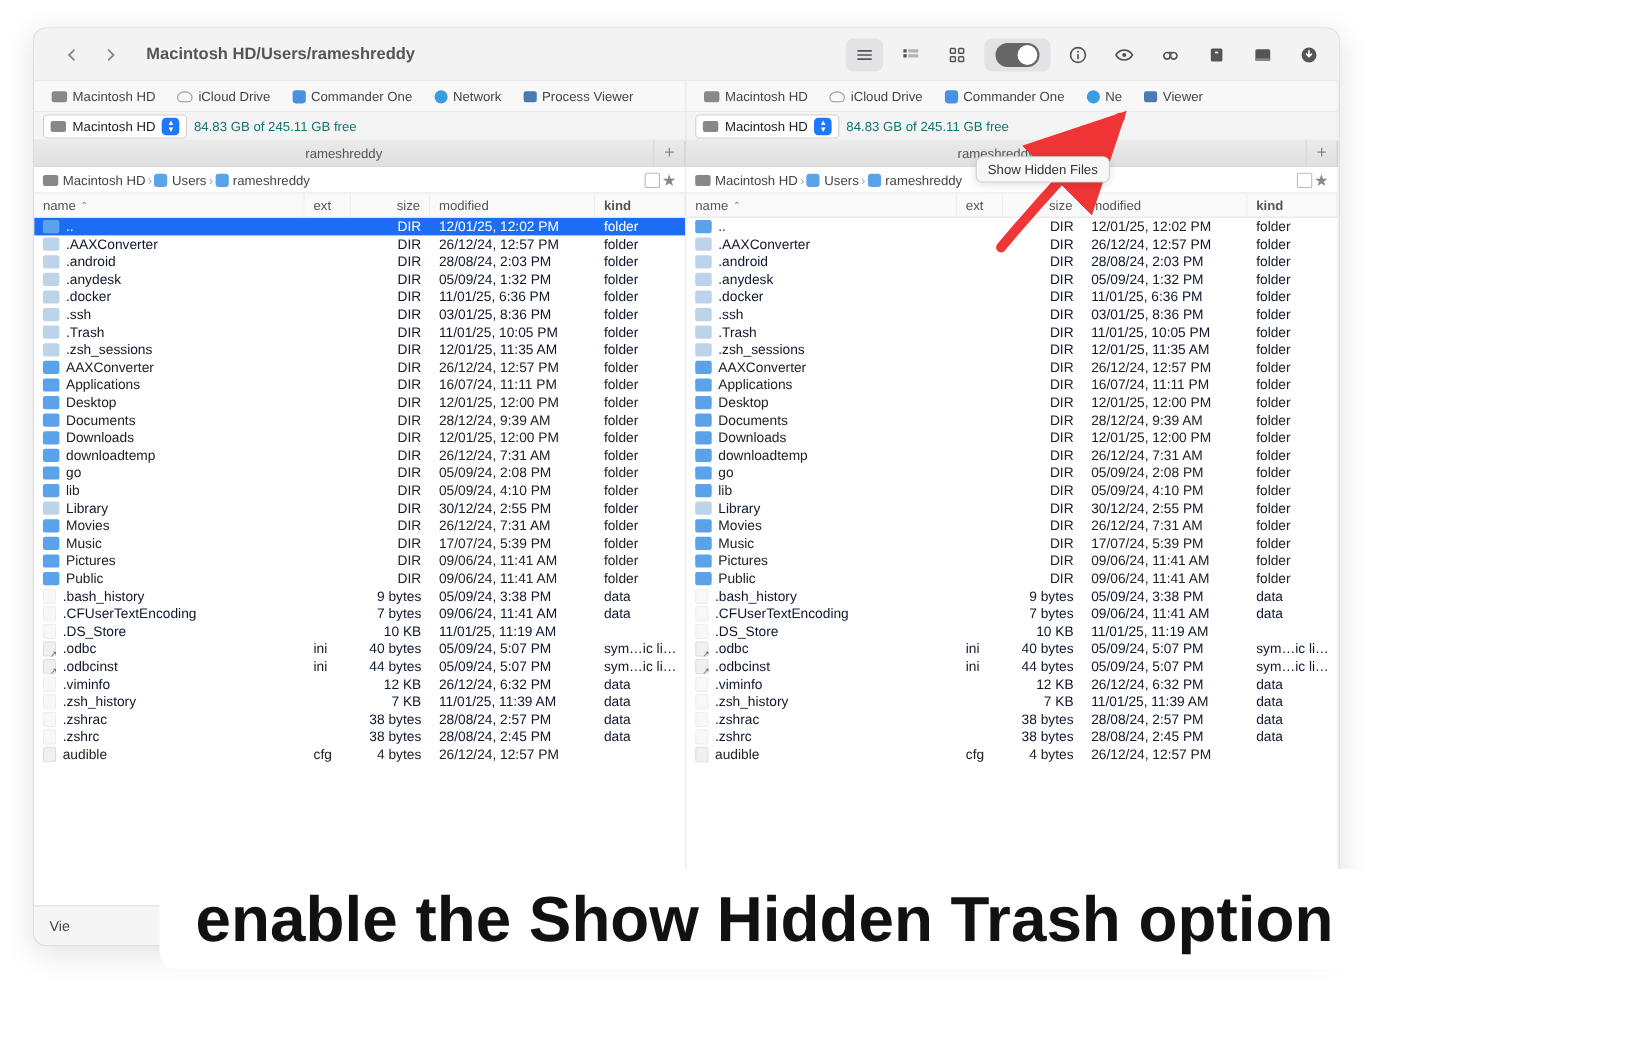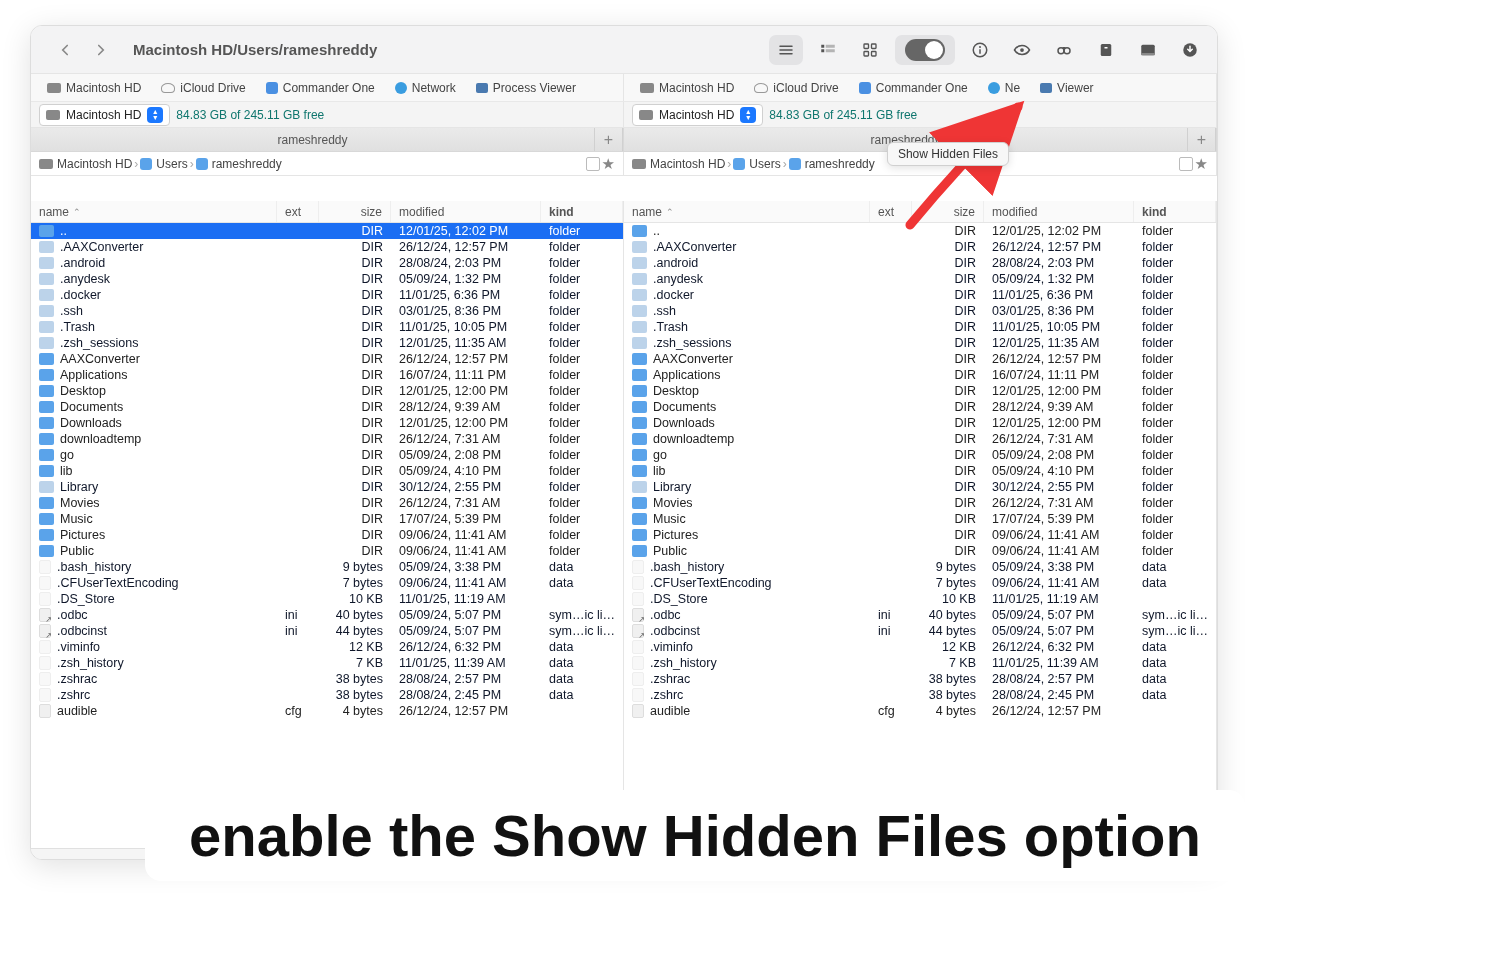--- a/index.html
+++ b/index.html
@@ -105,21 +105,21 @@
   .crumbbar{
     display:flex;height:24px;background:#fff;
     border-bottom:1px solid #e5e5e5;font-size:12px;
   }
   .crumb-half{flex:1;display:flex;align-items:center;gap:2px;padding:0 8px;border-right:1px solid #e5e5e5;}
   .crumb{display:flex;align-items:center;gap:4px;cursor:pointer;color:#444;}
   .crumb-sep{color:#aaa;}
   .crumb-spacer{flex:1;}
   .crumb-box{width:14px;height:14px;border:1px solid #bbb;border-radius:2px;}
   .star{color:#888;font-size:15px;cursor:pointer;}
-  .panes{display:flex;height:calc(100% - 48px - 28px - 26px - 24px - 24px - 36px);margin-top:25px;}
+  .panes{display:flex;height:calc(100% - 48px - 28px - 26px - 24px - 24px - 36px);}
   .pane{flex:1;border-right:1px solid #e5e5e5;display:flex;flex-direction:column;overflow:hidden;}
   .cols{
     display:flex;height:22px;background:#fafafa;
     border-bottom:1px solid #e5e5e5;font-size:12px;color:#555;
   }
   .col{display:flex;align-items:center;padding:0 8px;border-right:1px solid #eee;cursor:pointer;}
   .col.name{flex:1;}
   .col.ext{width:42px;}
   .col.size{width:72px;justify-content:flex-end;text-align:right;}
   .col.mod{width:150px;}
@@ -1029,13 +1029,13 @@
 
 <svg class="arrow-annot" viewBox="0 0 140 140">
   <defs>
     <marker id="ah" markerWidth="12" markerHeight="12" refX="9" refY="5" orient="auto">
       <path d="M0,0 L10,5 L0,10 z" fill="#ef3535"></path>
     </marker>
   </defs>
   <path d="M10,130 Q60,70 118,12" stroke="#ef3535" stroke-width="9" fill="none" marker-end="url(#ah)" stroke-linecap="round"></path>
 </svg>
 
-<div class="caption">enable the Show Hidden Files option</div>
+<div class="caption">enable the Show Hidden Trash option</div>
 
 </body></html>

